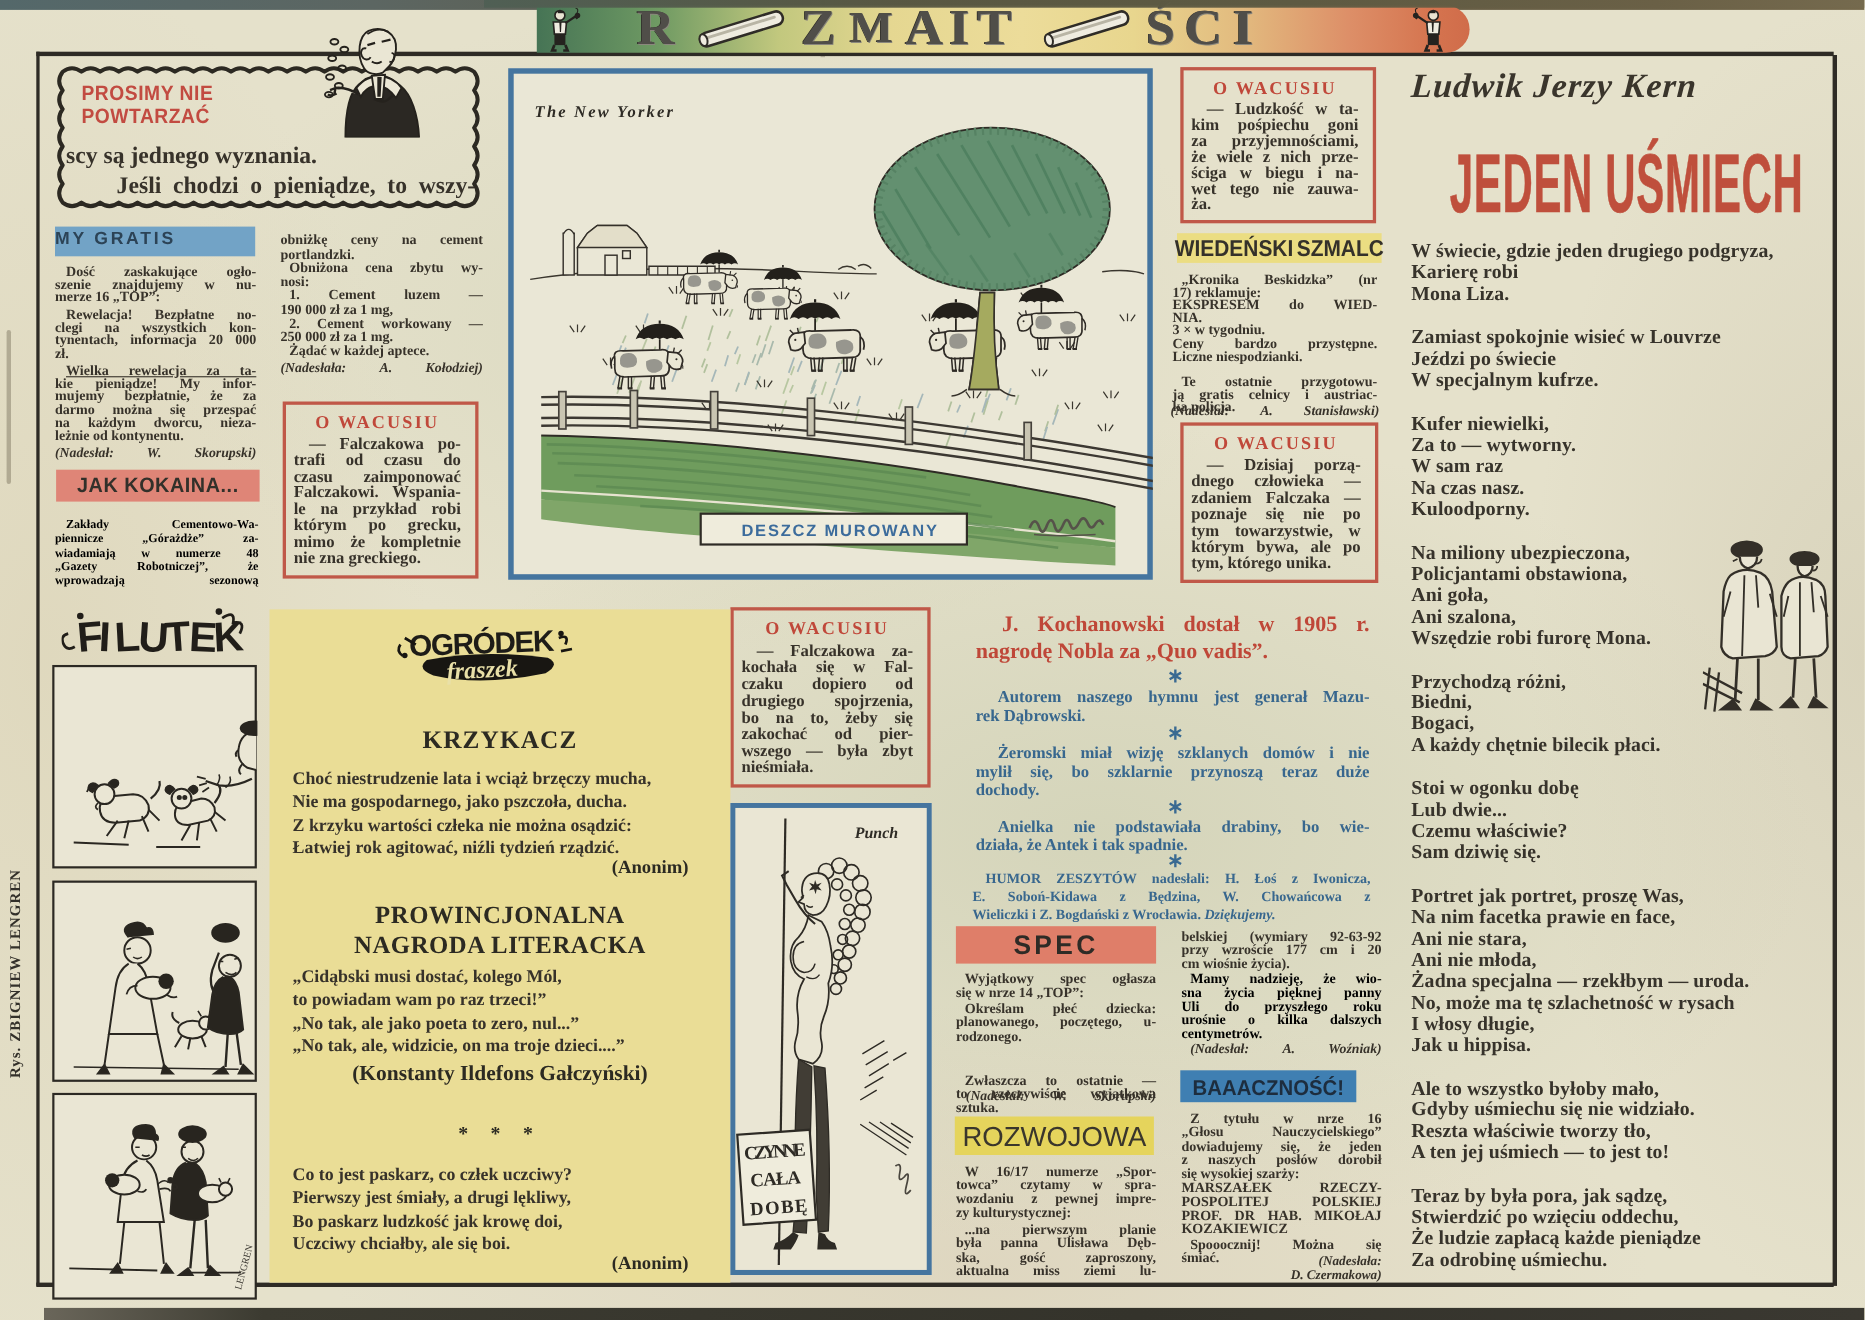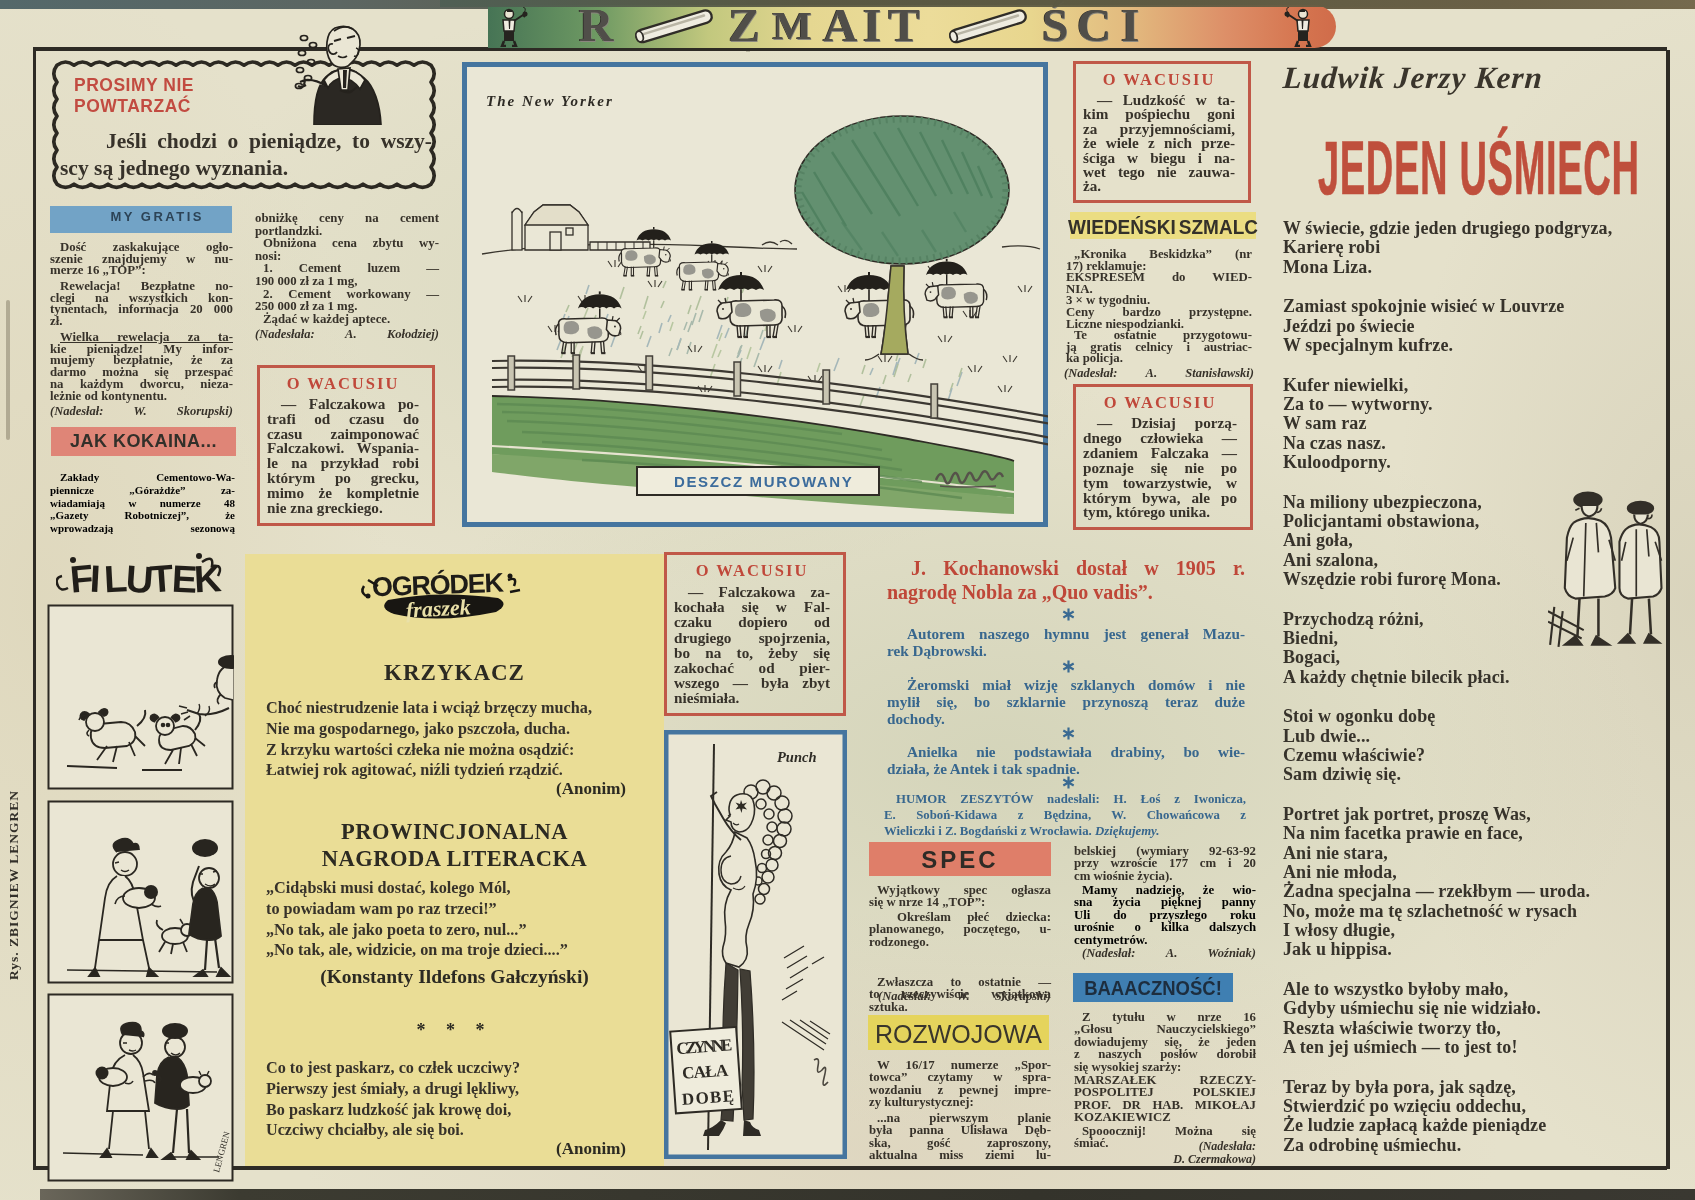--- a/index.html
+++ b/index.html
@@ -64,25 +64,25 @@
     <path d="M28 6 Q31 1 27 0" stroke="#25231f" stroke-width="1" fill="none"></path>
     <rect x="8" y="24" width="10" height="10" fill="#25231f"></rect>
     <path d="M8 34 L6 39 L10 39 M18 34 L20 39 L16 39" stroke="#25231f" stroke-width="2.5" fill="none"></path>
   </svg>
 <div class="a" style="left:440px;top:0;width:1255px;height:7px;background:linear-gradient(90deg,#4f5f54 0%,#585742 30%,#5e5a42 60%,#6a6046 85%,#756a4e 100%);opacity:.95"></div>
 <svg class="a" style="left:50px;top:55px" width="392" height="140" viewBox="0 0 392 140">
     <path d="M 7 10.2 q 8.5 -6.4 17 0 q 8.5 -6.4 17 0 q 8.5 -6.4 17 0 q 8.5 -6.4 17 0 q 8.5 -6.4 17 0 q 8.5 -6.4 17 0 q 8.5 -6.4 17 0 q 8.5 -6.4 17 0 q 8.5 -6.4 17 0 q 8.5 -6.4 17 0 q 8.5 -6.4 17 0 q 8.5 -6.4 17 0 q 8.5 -6.4 17 0 q 8.5 -6.4 17 0 q 8.5 -6.4 17 0 q 8.5 -6.4 17 0 q 8.5 -6.4 17 0 q 8.5 -6.4 17 0 q 8.5 -6.4 17 0 q 8.5 -6.4 17 0 q 8.5 -6.4 17 0 q 8.5 -6.4 17 0 q 6.4 8.5 0 17 q 6.4 8.5 0 17 q 6.4 8.5 0 17 q 6.4 8.5 0 17 q 6.4 8.5 0 17 q 6.4 8.5 0 17 q 6.4 8.5 0 17 q -8.5 6.4 -17 0 q -8.5 6.4 -17 0 q -8.5 6.4 -17 0 q -8.5 6.4 -17 0 q -8.5 6.4 -17 0 q -8.5 6.4 -17 0 q -8.5 6.4 -17 0 q -8.5 6.4 -17 0 q -8.5 6.4 -17 0 q -8.5 6.4 -17 0 q -8.5 6.4 -17 0 q -8.5 6.4 -17 0 q -8.5 6.4 -17 0 q -8.5 6.4 -17 0 q -8.5 6.4 -17 0 q -8.5 6.4 -17 0 q -8.5 6.4 -17 0 q -8.5 6.4 -17 0 q -8.5 6.4 -17 0 q -8.5 6.4 -17 0 q -8.5 6.4 -17 0 q -8.5 6.4 -17 0 q -6.4 -8.5 0 -17 q -6.4 -8.5 0 -17 q -6.4 -8.5 0 -17 q -6.4 -8.5 0 -17 q -6.4 -8.5 0 -17 q -6.4 -8.5 0 -17 q -6.4 -8.5 0 -17 Z" fill="none" stroke="#2c2922" stroke-width="3.6" stroke-linejoin="round"></path>
   </svg>
 <div class="a sans" style="left:74px;top:76px;font-size:17.5px;font-weight:bold;color:#c24b41;line-height:19.5px;letter-spacing:0.5px;transform:scaleY(1.08)">PROSIMY NIE<br>POWTARZAĆ</div>
 <div class="a ser" style="left:60px;top:128px;width:372px;font-size:21.5px;line-height:27px;color:#37322a;">
+    <div class="ln lnl" style="">scy są jednego wyznania.</div>
     <div class="ln" style="padding-left:46px;">Jeśli chodzi o pieniądze, to wszy-</div>
-    <div class="ln lnl" style="">scy są jednego wyznania.</div>
   </div>
 <div class="a" style="left:50px;top:206px;width:182px;height:27px;background:#72a3c6"></div>
-<div class="a sans" style="left:50px;top:209px;width:154px;text-align:right;font-size:13px;font-weight:bold;color:#2c4356;letter-spacing:2.5px;transform:scaleY(1.0)">MY GRATIS</div>
+<div class="a sans" style="left:50px;top:209px;width:154px;text-align:left;font-size:16px;font-weight:bold;color:#2c4356;letter-spacing:2.5px;transform:scaleY(1.0)">MY GRATIS</div>
 <div class="a ser" style="left:50px;top:242px;width:183px;font-size:12.8px;line-height:11.7px;color:#37322a;">
     <div class="ln" style="padding-left:10px;">Dość zaskakujące ogło-</div>
     <div class="ln" style="">szenie znajdujemy w nu-</div>
     <div class="ln lnl" style="">merze 16 „TOP”:</div>
   </div>
 <div class="a ser" style="left:50px;top:281px;width:183px;font-size:12.8px;line-height:11.7px;color:#37322a;">
     <div class="ln" style="padding-left:10px;">Rewelacja! Bezpłatne no-</div>
     <div class="ln" style="">clegi na wszystkich kon-</div>
     <div class="ln" style="">tynentach, informacja 20 000</div>
     <div class="ln lnl" style="">zł.</div>
@@ -169,21 +169,21 @@
     <span>SZMALC</span>
   </div>
 <div class="a ser" style="left:1066px;top:249px;width:186px;font-size:12.8px;line-height:11.6px;color:#37322a;">
     <div class="ln" style="padding-left:8px;">„Kronika Beskidzka” (nr</div>
     <div class="ln lnl" style="">17) reklamuje:</div>
     <div class="ln" style="">EKSPRESEM do WIED-</div>
     <div class="ln lnl" style="">NIA.</div>
     <div class="ln lnl" style="">3 × w tygodniu.</div>
     <div class="ln" style="">Ceny bardzo przystępne.</div>
     <div class="ln lnl" style="">Liczne niespodzianki.</div>
-    <div class="ln" style="padding-left:8px;">Te ostatnie przygotowu-</div>
+    <div class="ln" style="padding-left:8px;margin-top:12px;">Te ostatnie przygotowu-</div>
     <div class="ln" style="">ją gratis celnicy i austriac-</div>
     <div class="ln lnl" style="">ka policja.</div>
   </div>
 <div class="a ser it" style="left:1064px;top:366px;width:190px;font-size:12.5px;text-align:justify;text-align-last:justify">(Nadesłał:&nbsp;&nbsp;A.&nbsp;&nbsp;Stanisławski)</div>
 <div class="a ser" style="left:887px;top:556px;width:358px;font-size:20px;line-height:24px;color:#bf4738;font-weight:bold">
     <div class="ln" style="padding-left:24px">J. Kochanowski dostał w 1905 r.</div>
     <div class="ln lnl">nagrodę Nobla za „Quo vadis”.</div>
   </div>
 <svg class="a" style="left:1062px;top:608px" width="13" height="13" viewBox="0 0 12 12">
     <path d="M6 0.5 V11.5 M1.2 3.2 L10.8 8.8 M1.2 8.8 L10.8 3.2" stroke="#3a6a92" stroke-width="2.0"></path>
@@ -219,21 +219,21 @@
     <div class="ln" style="">E. Soboń-Kidawa z Będzina, W. Chowańcowa z</div>
     <div class="ln lnl" style="">Wieliczki i Z. Bogdański z Wrocławia. <span class="it">Dziękujemy.</span></div>
   </div>
 <div class="a" style="left:869px;top:842px;width:182px;height:34px;background:#df7e69"></div>
 <div class="a sans" style="left:869px;top:846px;width:182px;text-align:center;font-size:24px;font-weight:bold;color:#2e2b26;letter-spacing:3px;transform:scaleY(1.02)">SPEC</div>
 <div class="a ser" style="left:869px;top:884px;width:182px;font-size:12.8px;line-height:12.4px;color:#37322a;">
     <div class="ln" style="padding-left:8px;">Wyjątkowy spec ogłasza</div>
     <div class="ln lnl" style="">się w nrze 14 „TOP”:</div>
   </div>
 <div class="a ser" style="left:869px;top:911px;width:182px;font-size:12.8px;line-height:12.4px;color:#37322a;">
-    <div class="ln" style="padding-left:8px;margin-left:20px;">Określam płeć dziecka:</div>
+    <div class="ln" style="padding-left:8px;">Określam płeć dziecka:</div>
     <div class="ln" style="">planowanego, poczętego, u-</div>
     <div class="ln lnl" style="">rodzonego.</div>
   </div>
 <div class="a ser" style="left:869px;top:976px;width:182px;font-size:12.8px;line-height:12.4px;color:#37322a;">
     <div class="ln" style="padding-left:8px;">Zwłaszcza to ostatnie —</div>
     <div class="ln" style="">to rzeczywiście wyjątkowa</div>
     <div class="ln lnl" style="">sztuka.</div>
   </div>
 <div class="a ser it" style="left:878px;top:989px;width:173px;font-size:12.5px;text-align:justify;text-align-last:justify">(Nadesłał:&nbsp;&nbsp;W.&nbsp;&nbsp;Skorupski)</div>
 <div class="a" style="left:868px;top:1015px;width:181px;height:35px;background:#e5d45c"></div>

